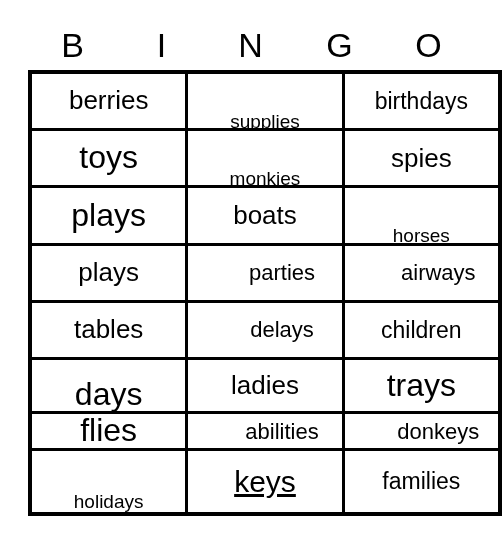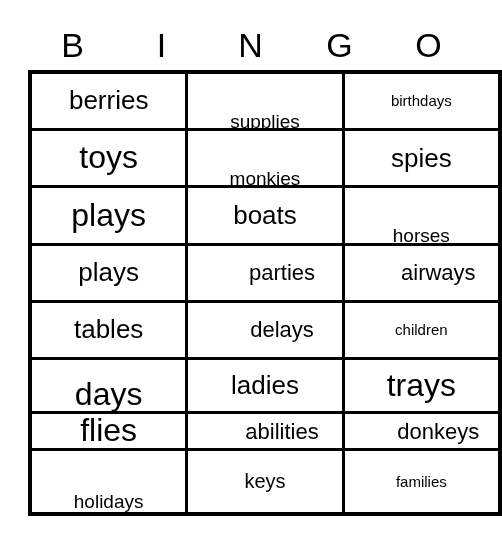--- a/index.html
+++ b/index.html
@@ -72,26 +72,26 @@
     display: block;
     text-align: center;
     line-height: 1.05;
     white-space: nowrap;
     color: #000000;
     user-select: none;
   }
 
   
   .fs-xl  { font-size: 32px; margin-top: 18px; }
-  .fs-lg  { font-size: 20px; }
+  .fs-lg  { font-size: 30px; text-decoration: underline; }
   .fs-ml  { font-size: 32px; }
   .fs-md  { font-size: 26px; }
   .fs-sm  { font-size: 22px; margin-left: 34px; }
   .fs-xs  { font-size: 19px; margin-top: 41px; }
-  .fs-xxs { font-size: 15px; }
+  .fs-xxs { font-size: 23px; }
 </style>
 </head>
 <body>
 
 <div id="card">
 
   <div id="header-row">
     <div class="header-letter">B</div>
     <div class="header-letter">I</div>
     <div class="header-letter">N</div>

